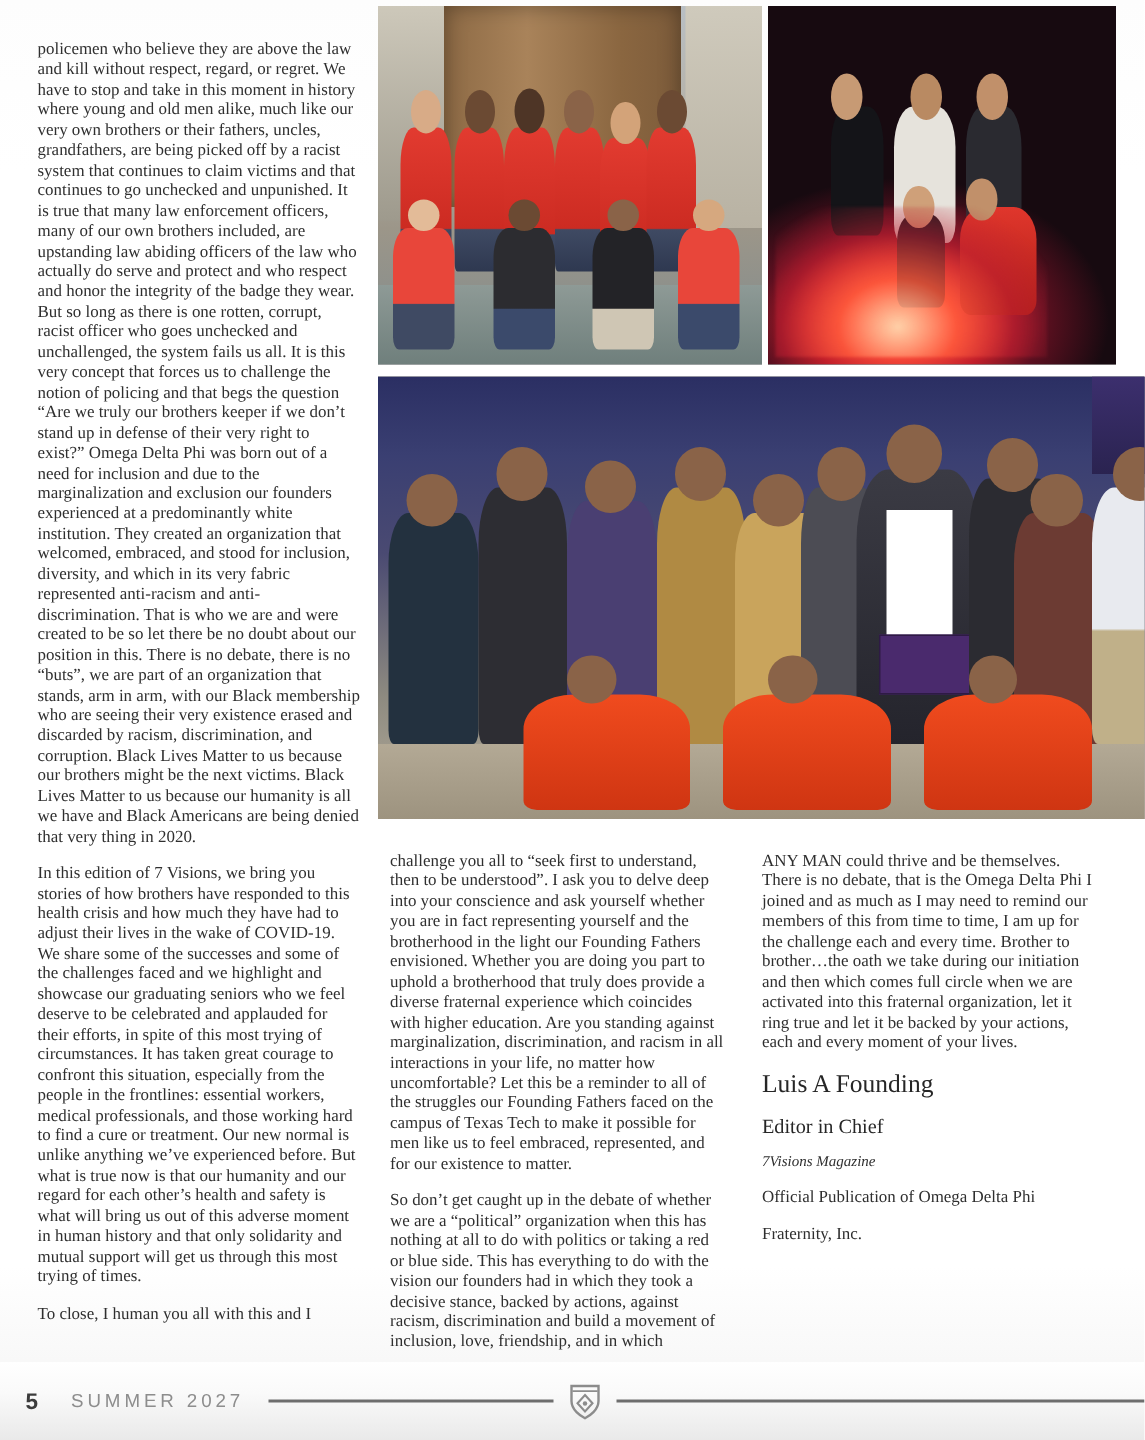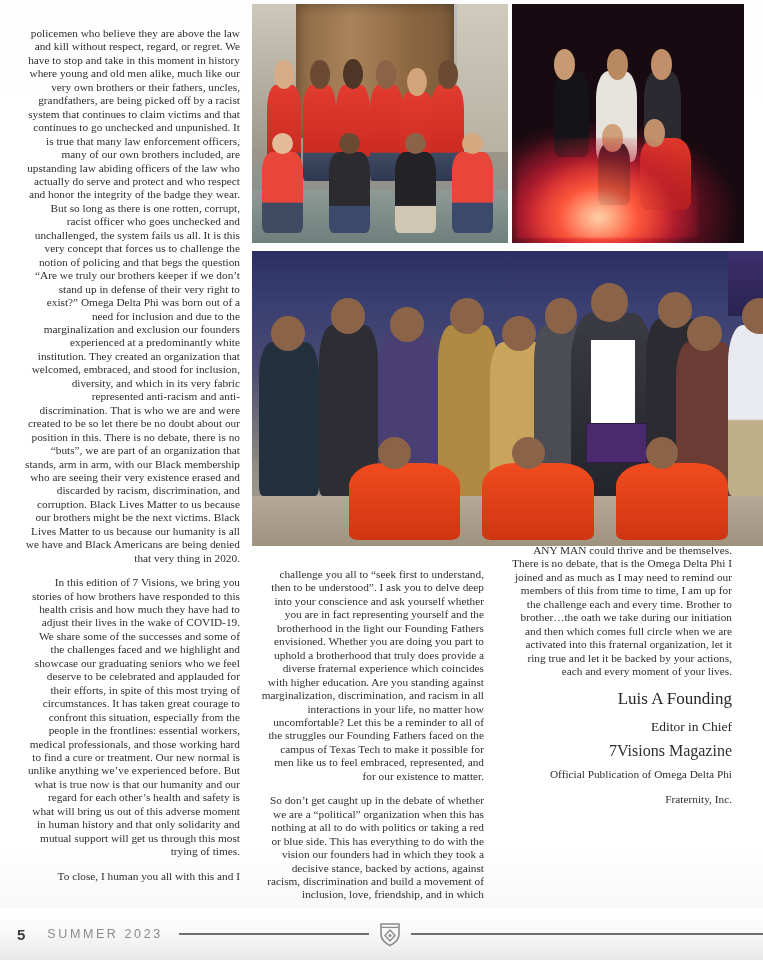--- a/index.html
+++ b/index.html
@@ -131,38 +131,38 @@
 
   
   .col {
     position: absolute;
     font-family: "Liberation Serif", serif;
     font-size: 11.3px;
     line-height: 13.45px;
     color: #2f2f2f;
     text-align: left;
   }
-  .col p { margin: 0 0 11px 0; text-align: right; }
+  .col p { margin: 0 0 11px 0; }
   #col-left  { left: 25px;  top: 27px;  width: 215px; }
   #col-mid   { left: 260px; top: 568px; width: 224px; }
-  #col-right { left: 508px; top: 544px; width: 224px; }
+  #col-right { left: 508px; top: 568px; width: 224px; }
 
   
   .sig-name {
     font-family: "Liberation Serif", serif;
     font-size: 17px; line-height: 18px;
     color: #262626; margin: 0;
   }
   .sig-role {
     font-family: "Liberation Serif", serif;
     font-size: 13.5px; line-height: 15px;
     color: #262626; margin: 0 0 12px 0;
   }
   .sig-mag {
-    font-size: 16px; line-height: 12.6px;
+    font-style: italic; font-size: 10px; line-height: 12.6px;
     margin: 0;
   }
   .sig-pub { font-size: 11.3px; line-height: 13.45px; margin: 0; }
 
   
   #footer {
     position: absolute;
     left: 0; bottom: 0;
     width: 763px; height: 52px;
     background: linear-gradient(180deg,#ffffff 0%, #fafafa 40%, #e9e9e9 100%);
@@ -305,21 +305,21 @@
     <p>ANY MAN could thrive and be themselves. There is no debate, that is the Omega Delta Phi I joined and as much as I may need to remind our members of this from time to time, I am up for the challenge each and every time. Brother to brother…the oath we take during our initiation and then which comes full circle when we are activated into this fraternal organization, let it ring true and let it be backed by your actions, each and every moment of your lives.</p>
     <p class="sig-name">Luis A Founding</p>
     <p class="sig-role">Editor in Chief</p>
     <p class="sig-mag">7Visions Magazine</p>
     <p class="sig-pub">Official Publication of Omega Delta Phi</p>
     <p class="sig-pub">Fraternity, Inc.</p>
   </div>
 
   <div id="footer">
     <span class="pagenum">5</span>
-    <span class="issue">SUMMER 2023</span>
+    <span class="issue">SUMMER 2027</span>
     <span class="rule rule-left"></span>
     <span class="shield-wrap">
       <svg width="22" height="26" viewBox="0 0 22 26" aria-hidden="true">
         <path d="M2 3 H20 V13 C20 19 14 23 11 24.5 C8 23 2 19 2 13 Z" fill="none" stroke="#8c8c8c" stroke-width="1.6"></path>
         <line x1="2.6" y1="6.4" x2="19.4" y2="6.4" stroke="#8c8c8c" stroke-width="1.3"></line>
         <path d="M11 9 L16 14.5 L11 20 L6 14.5 Z" fill="none" stroke="#8c8c8c" stroke-width="1.4"></path>
         <circle cx="11" cy="14.6" r="1.5" fill="#8c8c8c"></circle>
       </svg>
     </span>
     <span class="rule rule-right"></span>

